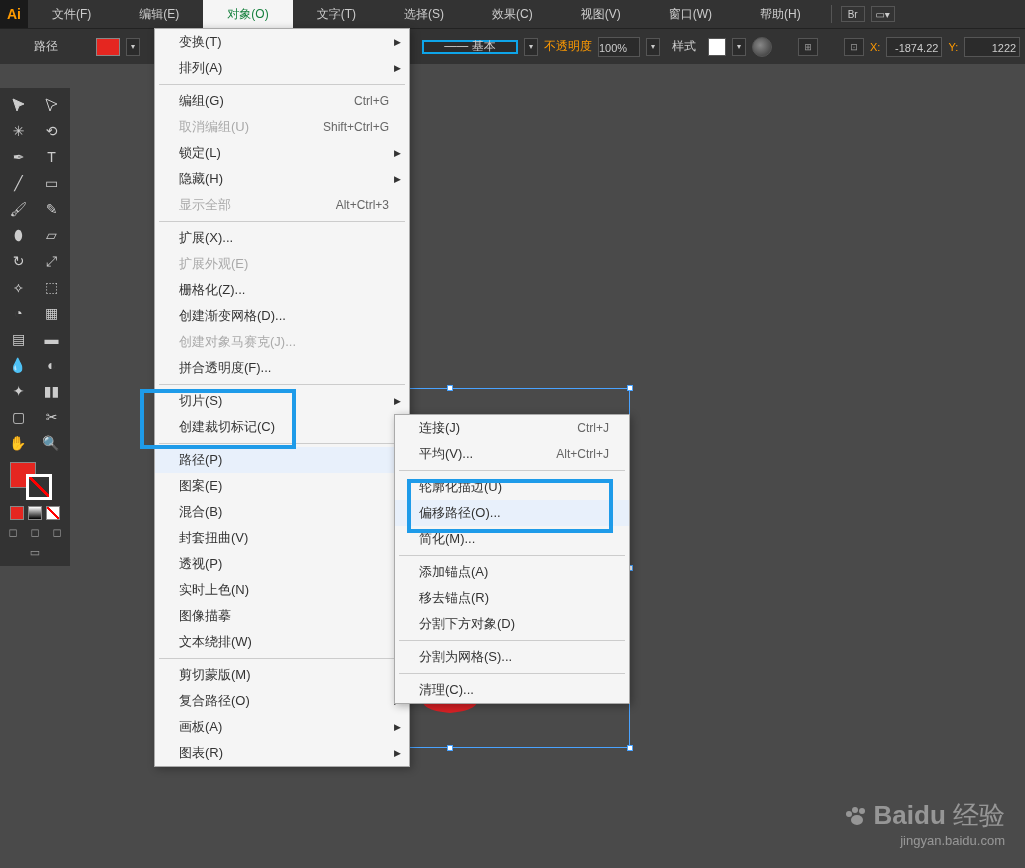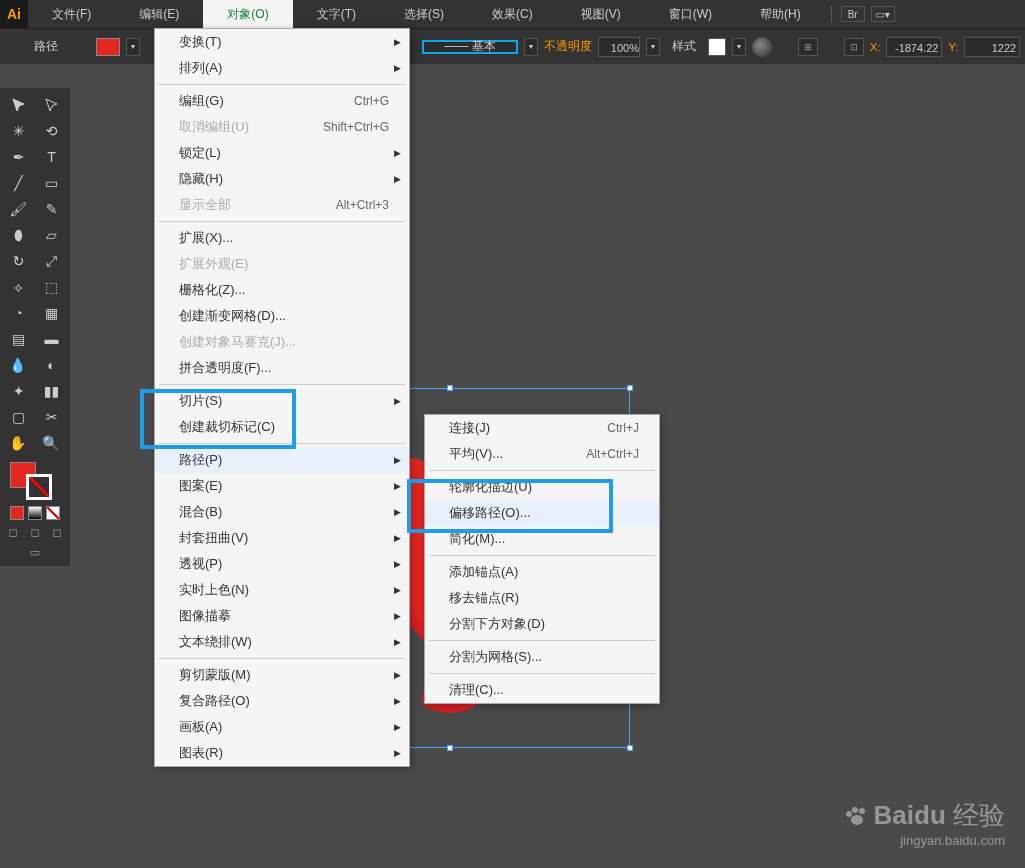--- a/index.html
+++ b/index.html
@@ -13,21 +13,21 @@
 .menubar .divider { width: 1px; height: 18px; background: #555; margin: 0 6px; }
 .menubar .icon-btn { width: 24px; height: 16px; border: 1px solid #555; margin: 4px 3px; display:flex; align-items:center; justify-content:center; font-size:10px; color:#ccc; }
 
 
 .options-bar { height: 36px; background: #333333; border-top: 1px solid #222; display: flex; align-items: center; color: #ccc; font-size: 12px; padding-left: 28px; gap: 6px; }
 .opt-label { padding: 0 6px; }
 .swatch-red { width: 24px; height: 18px; background: #e52620; border: 1px solid #888; }
 .dropdown-arrow { width: 14px; height: 18px; background:#2b2b2b; border:1px solid #555; display:flex; align-items:center; justify-content:center; font-size:8px; }
 .stroke-select { width: 96px; height: 14px; background:#2b2b2b; border:2px solid #0ea5e9; display:flex; align-items:center; justify-content:center; color:#ccc; font-size:12px; }
 .opacity-label { color: #ff9a00; }
-.pct-box { width: 42px; height: 20px; background:#2b2b2b; border:1px solid #555; text-align:right; line-height:20px; font-size:11px; }
+.pct-box { width: 42px; height: 20px; background:#2b2b2b; border:1px solid #555; text-align:left; line-height:20px; font-size:11px; }
 .style-sw { width: 18px; height: 18px; background:#fff; border:1px solid #555; }
 .round-btn { width: 20px; height:20px; border:1px solid #555; border-radius:50%; background:radial-gradient(circle at 40% 40%, #888, #333); }
 .align-icon { width: 20px; height:18px; border:1px solid #555; background:#2b2b2b; display:flex; align-items:center; justify-content:center; font-size:9px; color:#999;}
 .coord-box { width: 56px; height: 20px; background:#2b2b2b; border:1px solid #555; text-align:right; padding-right:3px; line-height:20px; font-size:11px; color:#ccc;}
 .coord-label { color:#ff9a00; font-size:11px; }
 
 
 .tab-strip { height: 24px; background: #3a3a3a; display:flex; align-items:center; font-size:11px; color:#ccc; padding-left:6px; position:relative;margin-top:44px;}
 .collapse-arrows { position:absolute; right:4px; top:3px; color:#888; font-size:9px;}
 
@@ -318,21 +318,21 @@
       <span>复合路径(O)</span>
     </div>
   <div class="dm-item has-sub">
       <span>画板(A)</span>
     </div>
   <div class="dm-item has-sub">
       <span>图表(R)</span>
     </div>
 </div>
 
-<div class="dropdown-menu" style="left:424px; top:414px; width:236px;">
+<div class="dropdown-menu" style="left:394px; top:414px; width:236px;">
   <div class="dm-item">
       <span>连接(J)</span>
       <span class="shortcut">Ctrl+J</span>
     </div>
   <div class="dm-item">
       <span>平均(V)...</span>
       <span class="shortcut">Alt+Ctrl+J</span>
     </div>
   <div class="dm-sep"></div>
   <div class="dm-item">

